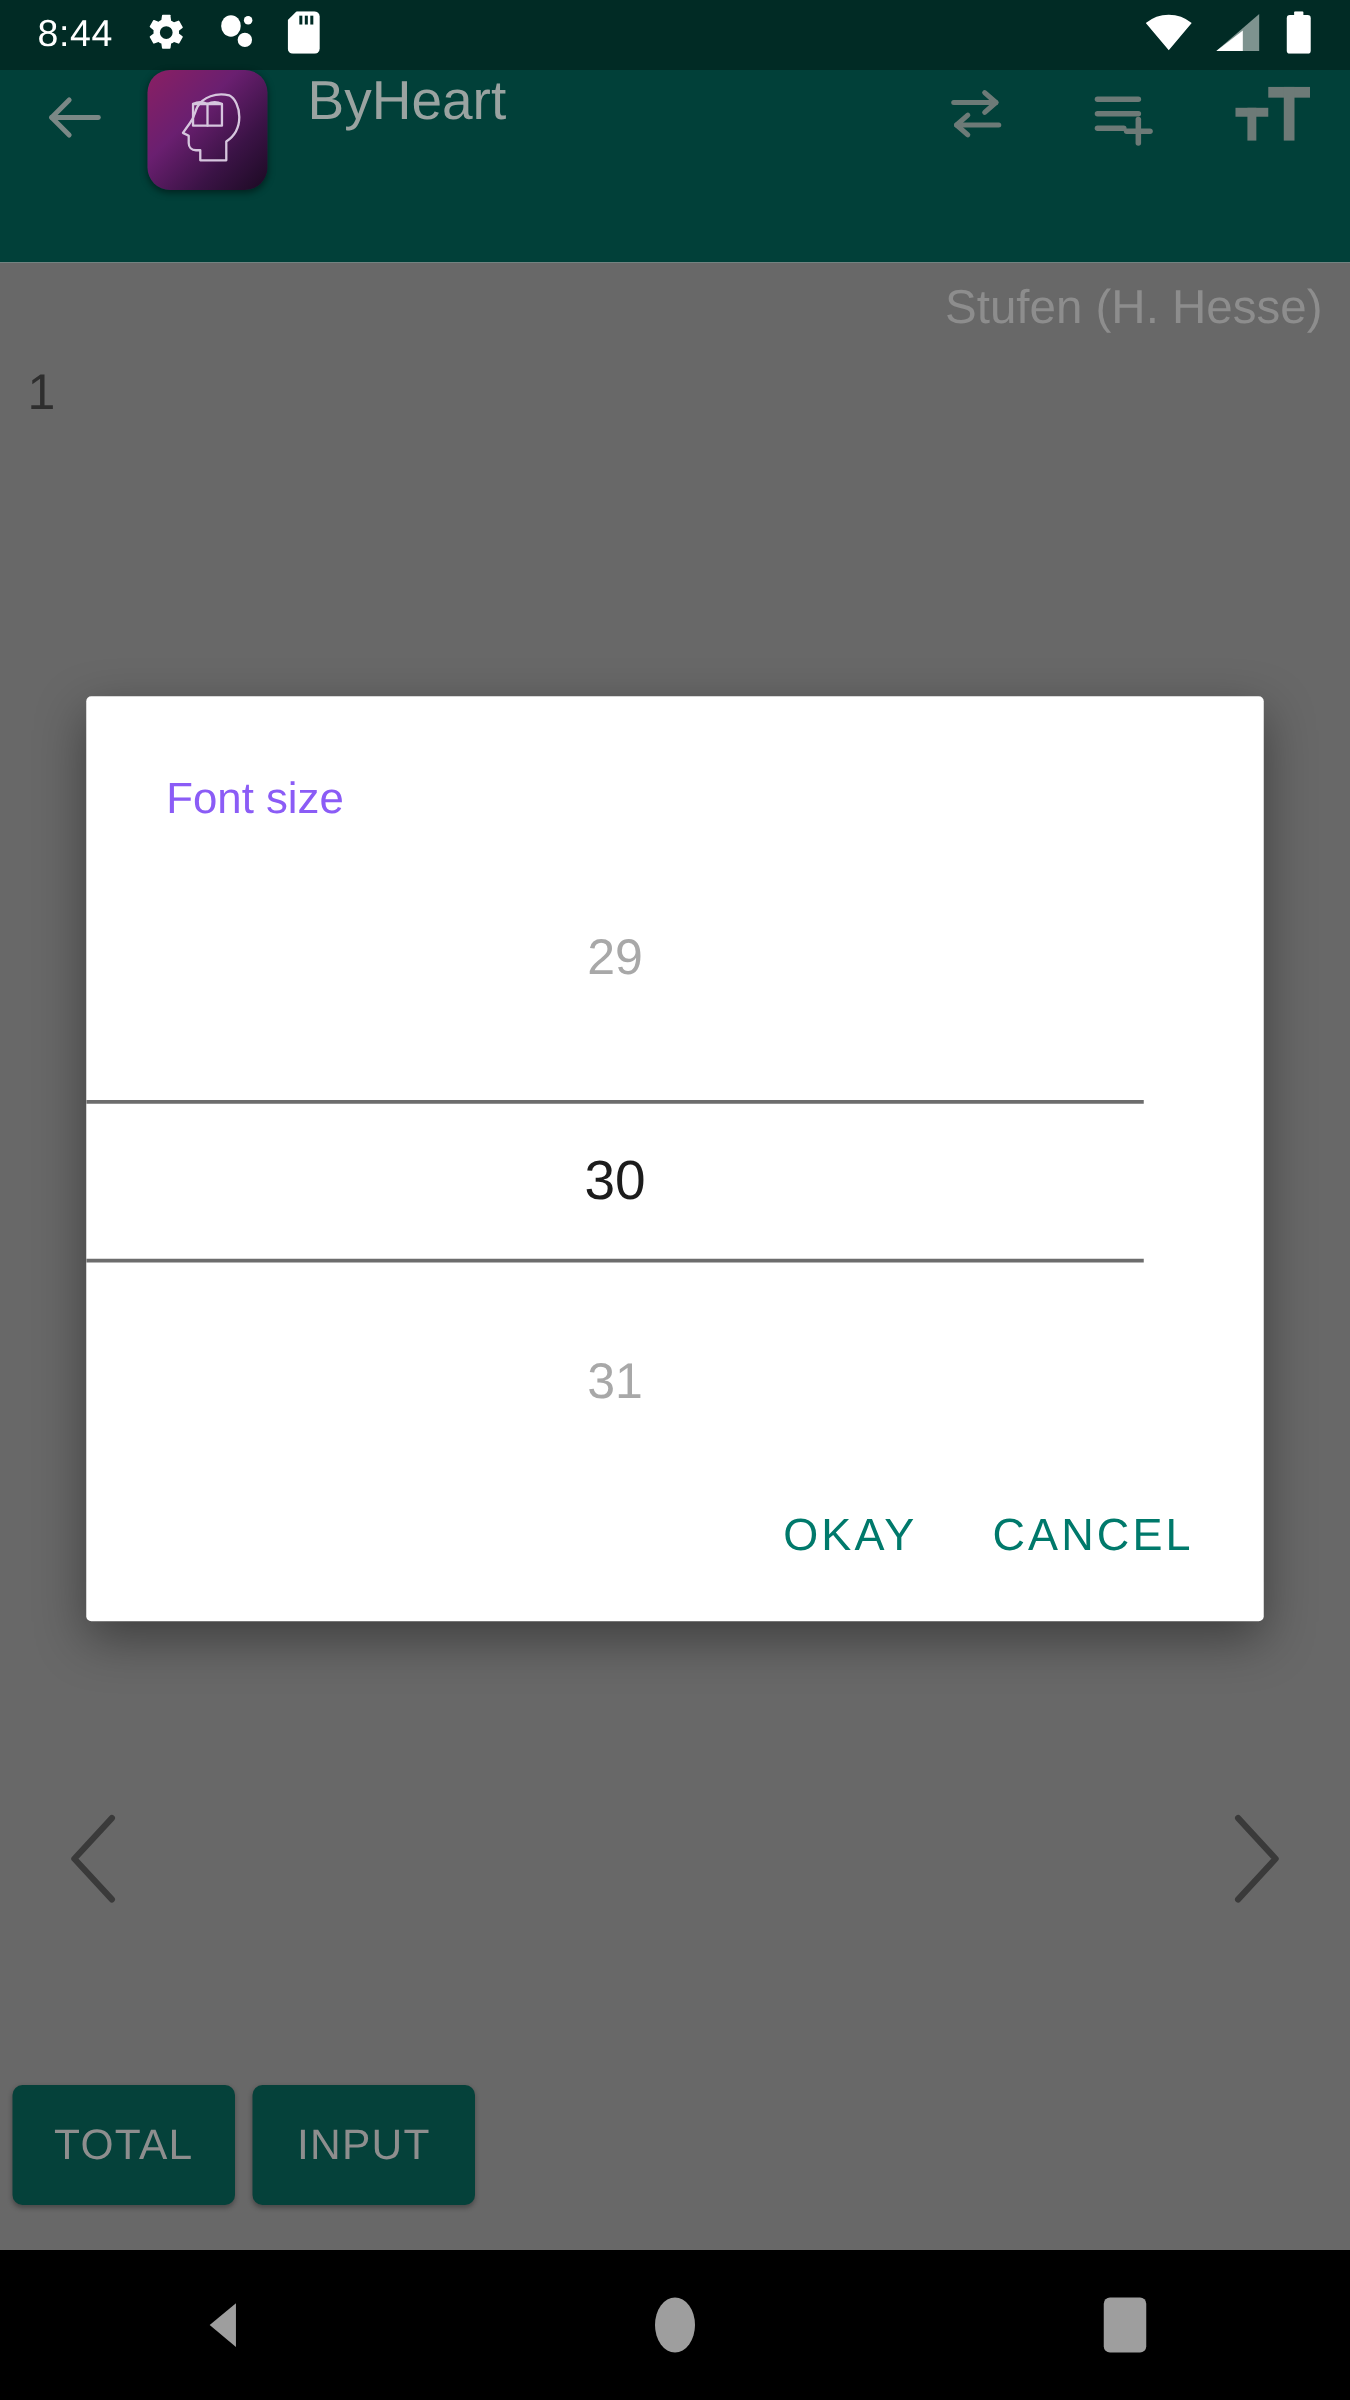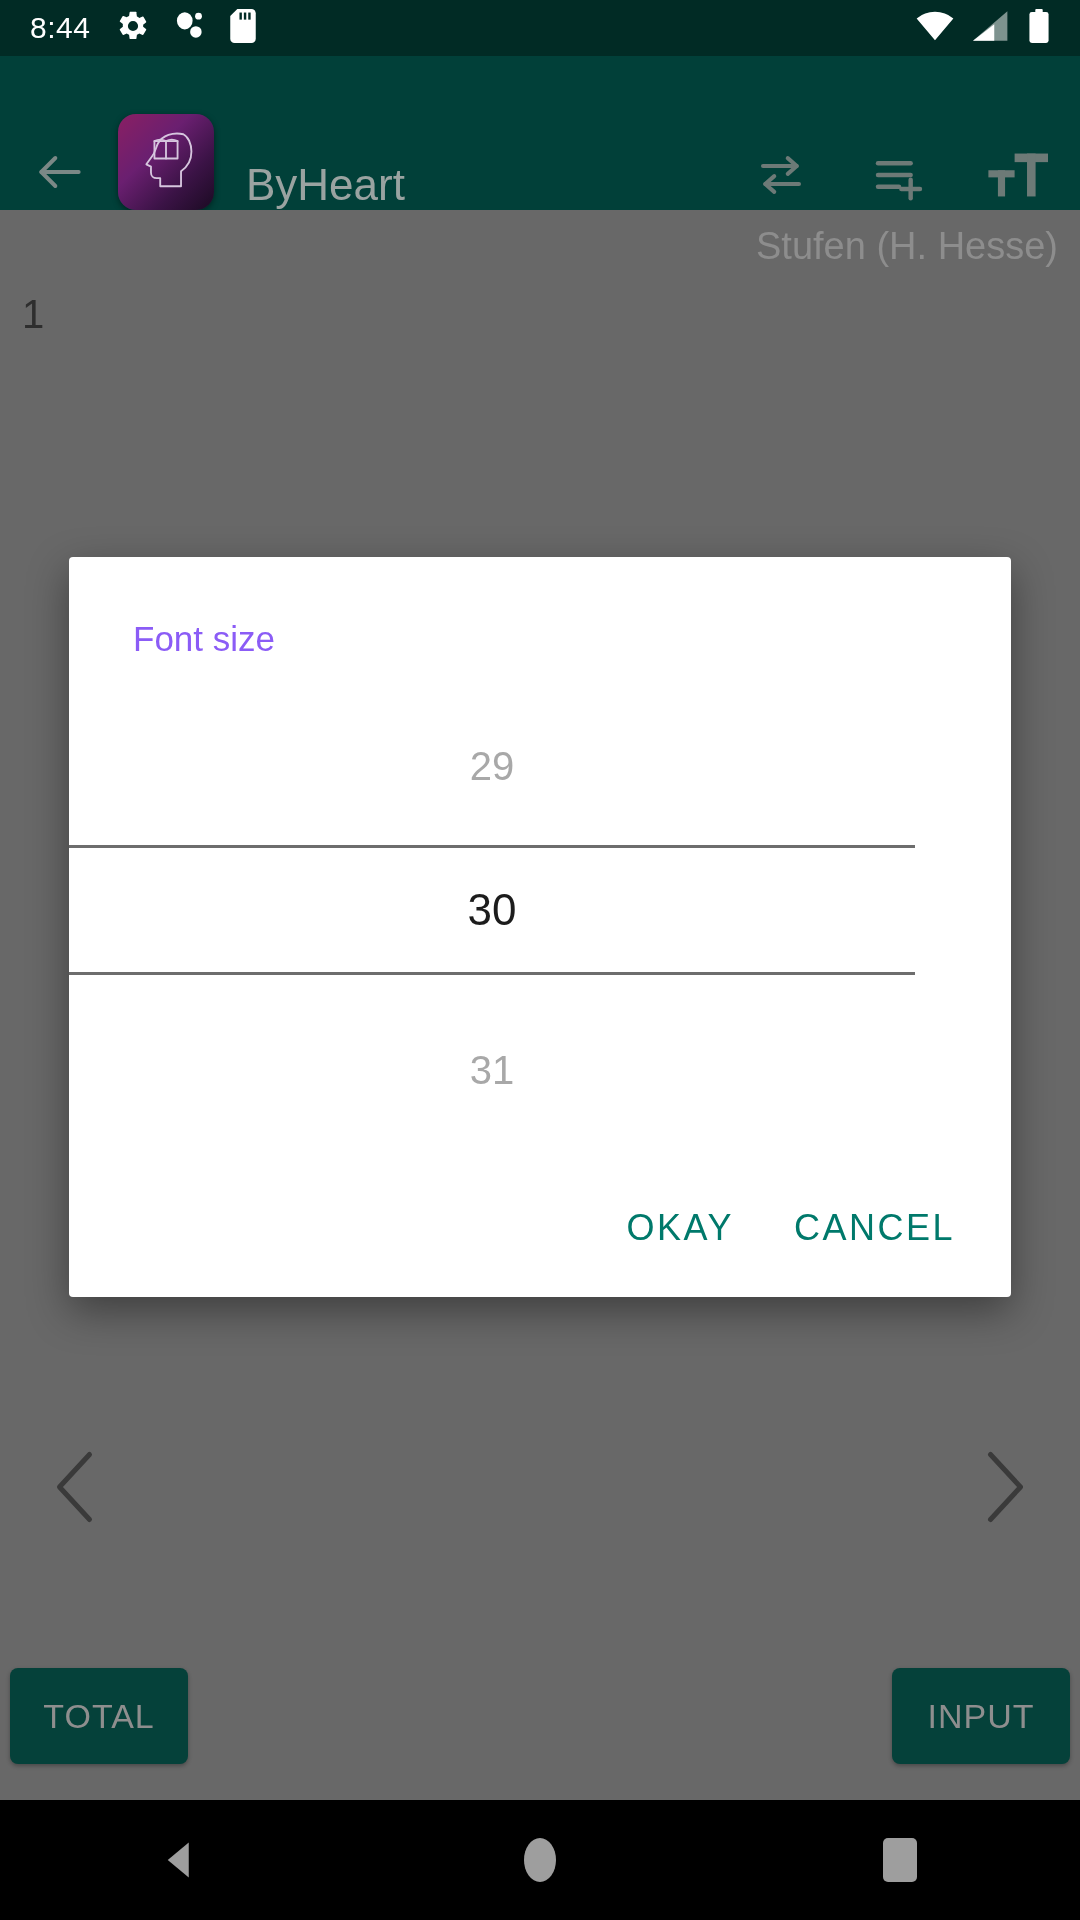--- a/index.html
+++ b/index.html
@@ -34,21 +34,21 @@
     margin-left: auto;
     display: flex; align-items: center; gap: 19px;
   }
   .sb-ic { display: block; }
 
   
   #app-bar {
     position: absolute; left: 0; top: 56px;
     width: 1080px; height: 154px;
     background: #014039;
-    display: flex; align-items: flex-end;
+    display: flex; align-items: flex-start;
     padding: 0 22px;
   }
   #back-btn {
     width: 76px; height: 76px;
     display: flex; align-items: center; justify-content: center;
     margin-right: 20px;
   }
   #app-logo {
     width: 96px; height: 96px;
     border-radius: 18px;
@@ -100,21 +100,21 @@
     width: 90px; height: 90px;
     display: flex; align-items: center; justify-content: center;
   }
   #nav-prev { left: 32px; }
   #nav-next { right: 32px; }
 
   #bottom-bar {
     position: absolute; left: 0; bottom: 36px;
     width: 1080px; height: 96px;
     display: flex; align-items: center;
-    padding: 0 10px; gap: 14px; justify-content: space-between;
+    padding: 0 10px; gap: 14px;
   }
   .bottom-btn {
     height: 96px;
     background: #05413A;
     border-radius: 8px;
     display: flex; align-items: center; justify-content: center;
     color: #8e8e8e;
     font-size: 34px; letter-spacing: 1px;
     box-shadow: 0 2px 4px rgba(0,0,0,.3);
   }
@@ -146,21 +146,21 @@
   }
   #number-picker {
     position: absolute; left: 0; top: 130px;
     width: 846px; height: 482px;
   }
   .picker-row {
     width: 100%;
     display: flex; align-items: center; justify-content: center;
   }
   #picker-prev { height: 158px; }
-  #picker-current { height: 130px; border-top: 3px solid #6d6d6d; border-bottom: 3px solid #6d6d6d; }
+  #picker-current { height: 130px; border-top: 3px solid #6d6d6d; border-bottom: 3px solid #6d6d6d; margin-top: 35px; }
   #picker-next { height: 191px; justify-content: center; }
   .picker-val-dim  { font-size: 40px; color: #a8a8a8; }
   .picker-val-sel  { font-size: 44px; color: #1c1c1c; }
 
   #dialog-actions {
     position: absolute; right: 34px; bottom: 32px;
     display: flex; align-items: center; gap: 16px;
   }
   .dlg-btn {
     padding: 16px 22px;

